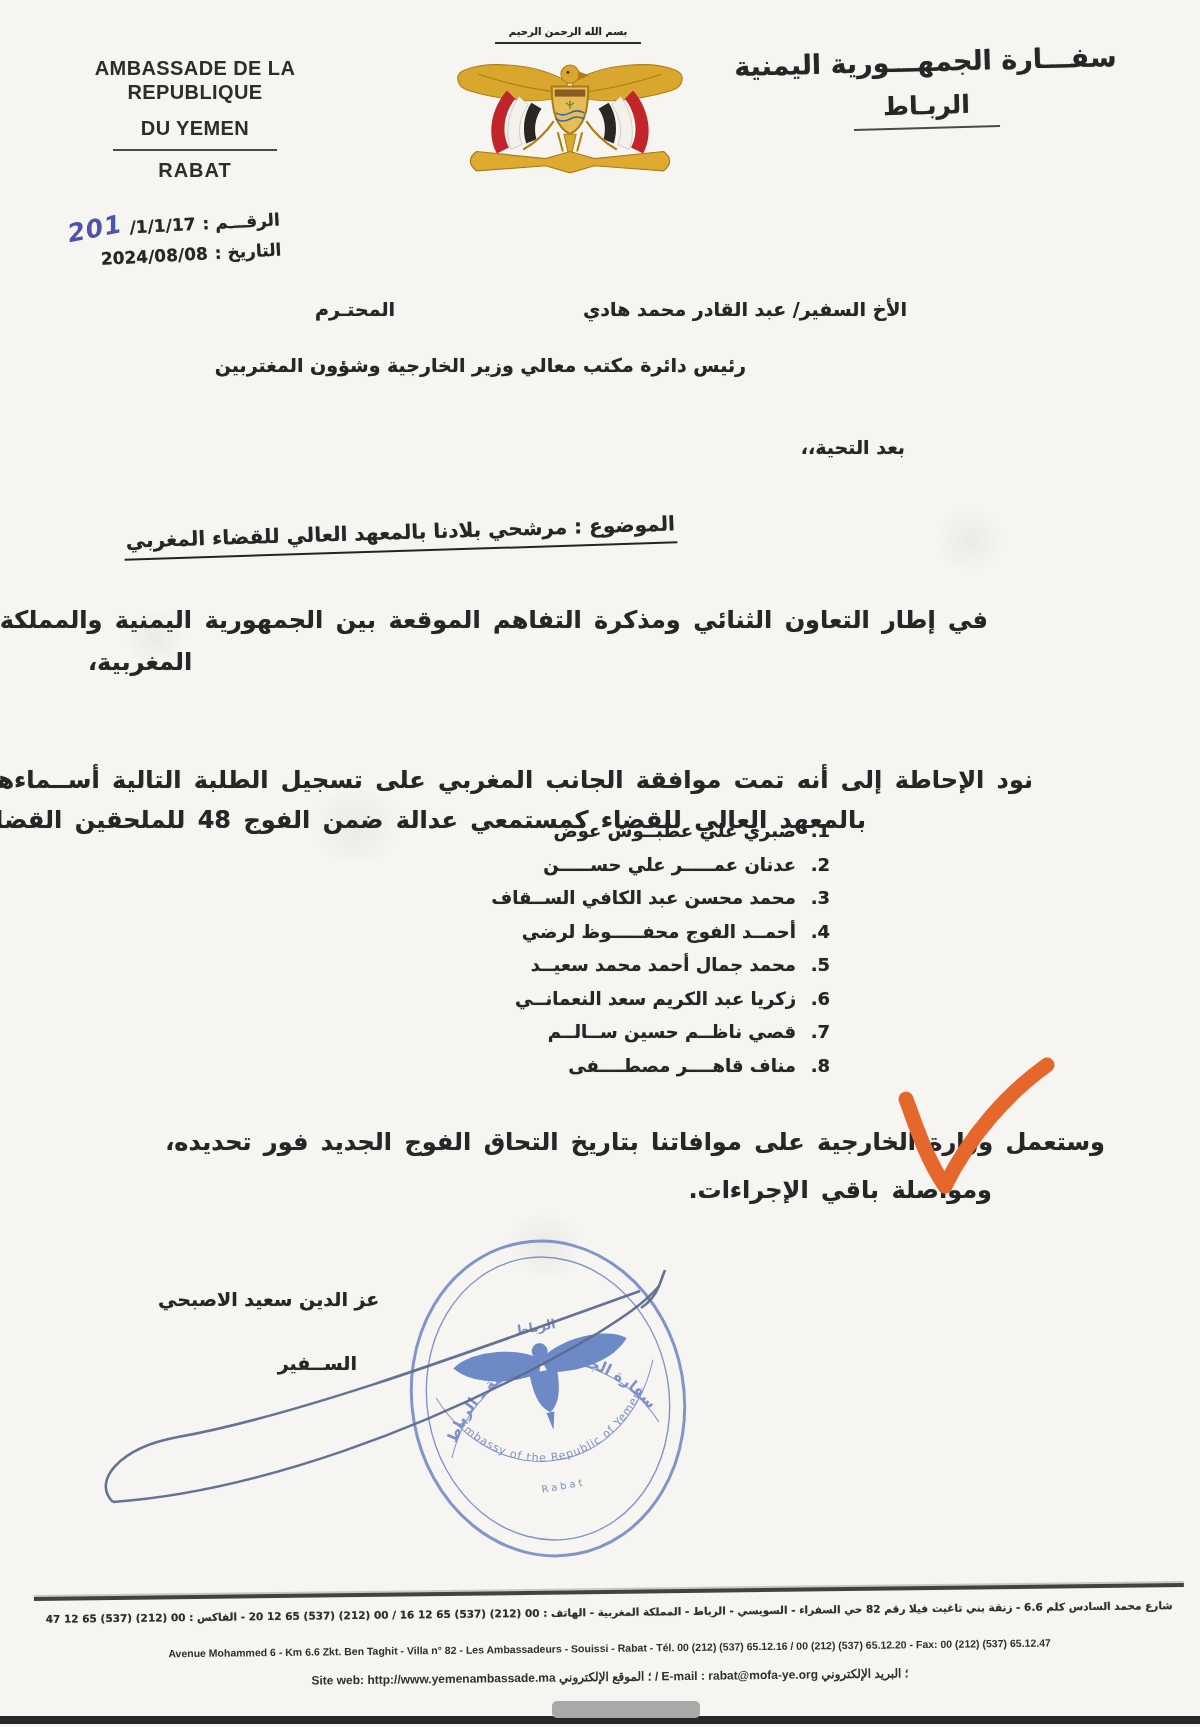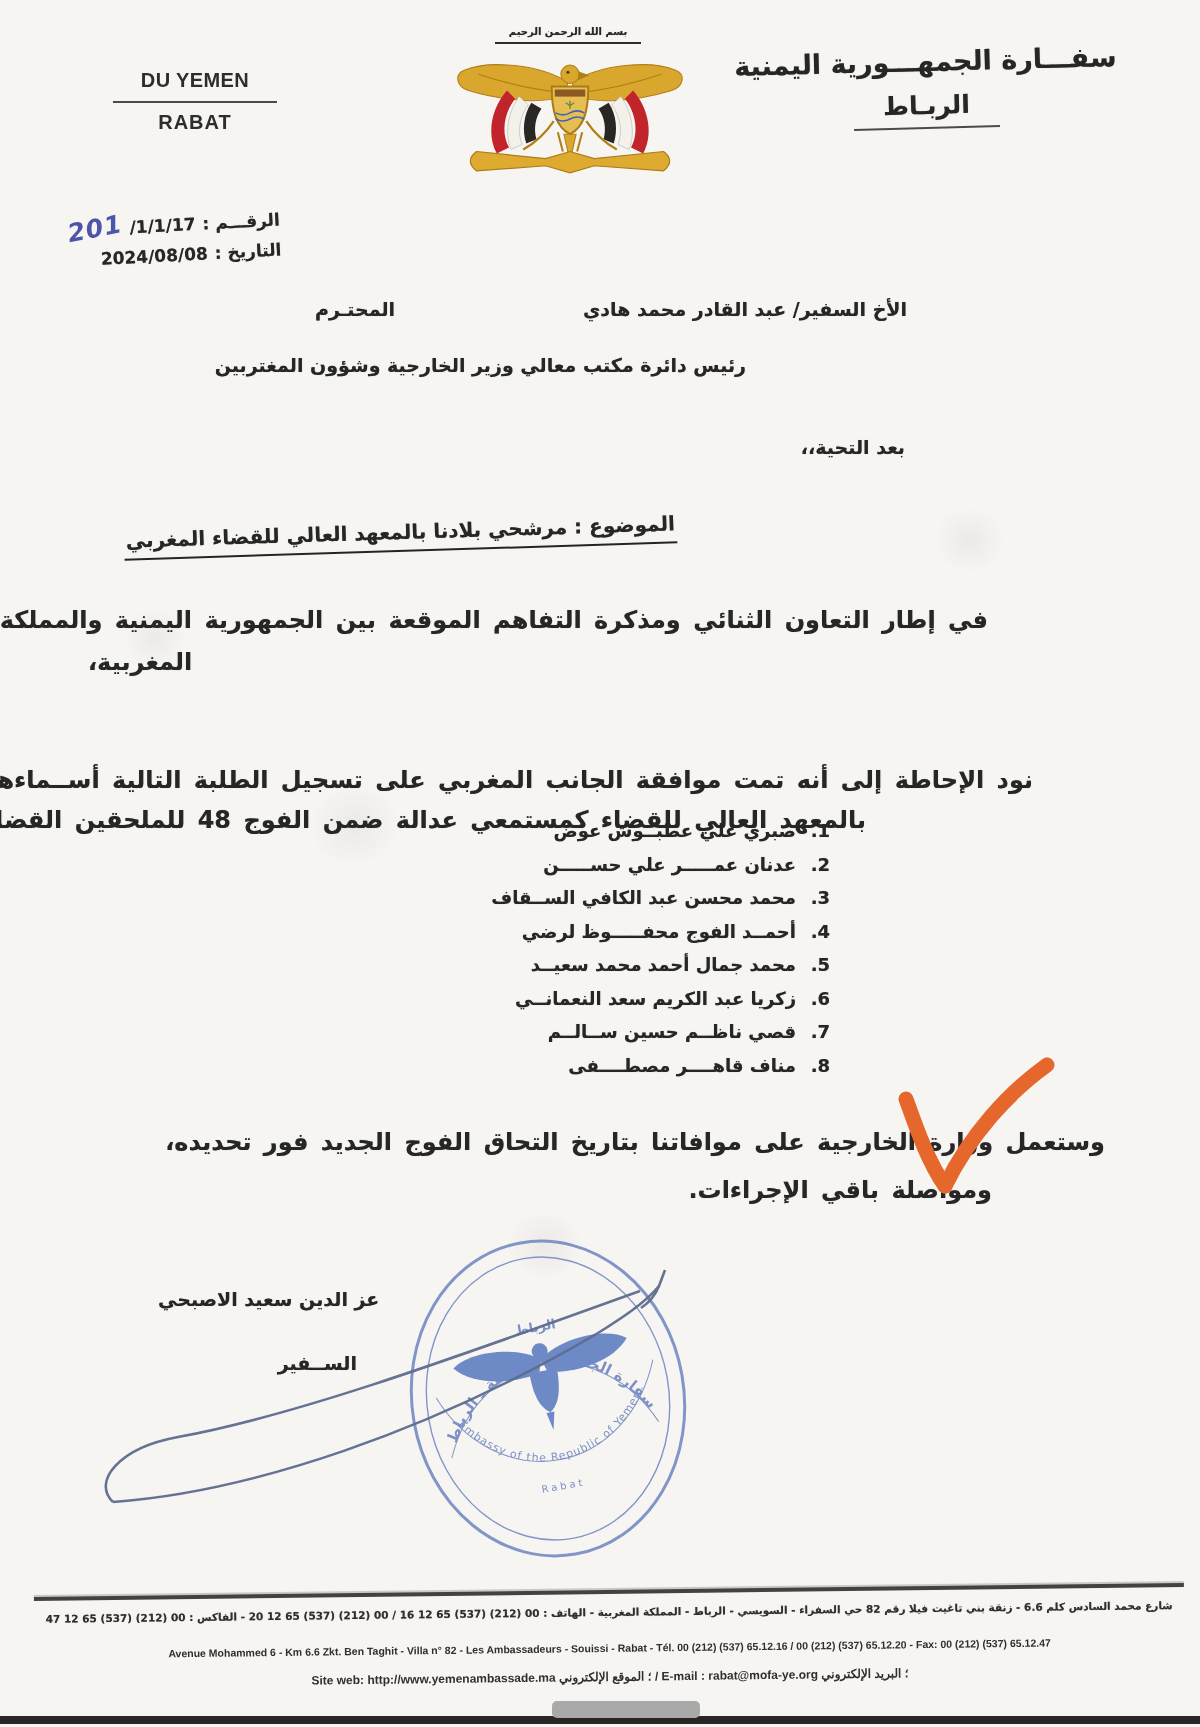--- a/index.html
+++ b/index.html
@@ -45,20 +45,21 @@
 <body>
 
 <div id="page">
 
   <div class="blob" style="left:300px;top:790px;width:110px;height:70px;"></div>
   <div class="blob" style="left:930px;top:510px;width:80px;height:60px;"></div>
   <div class="blob" style="left:120px;top:610px;width:70px;height:55px;"></div>
   <div class="blob" style="left:500px;top:1215px;width:90px;height:60px;"></div>
 
   <div class="abs hleft lat">
+    <div>AMBASSADE DE LA REPUBLIQUE</div>
     <div class="u">DU YEMEN</div>
     <div class="rb">RABAT</div>
   </div>
 
   <div class="abs ar bismillah">
     <span>بسم الله الرحمن الرحيم</span>
   </div>
 
   <svg class="abs" style="left:448px;top:60px;" width="244" height="120" viewBox="0 0 240 118">
     <path d="M118 22 C 90 4, 40 0, 16 10 C 6 14, 8 26, 20 30 C 60 42, 95 42, 114 36 Z" fill="#d9a62e" stroke="#b07f15" stroke-width="1"></path>

